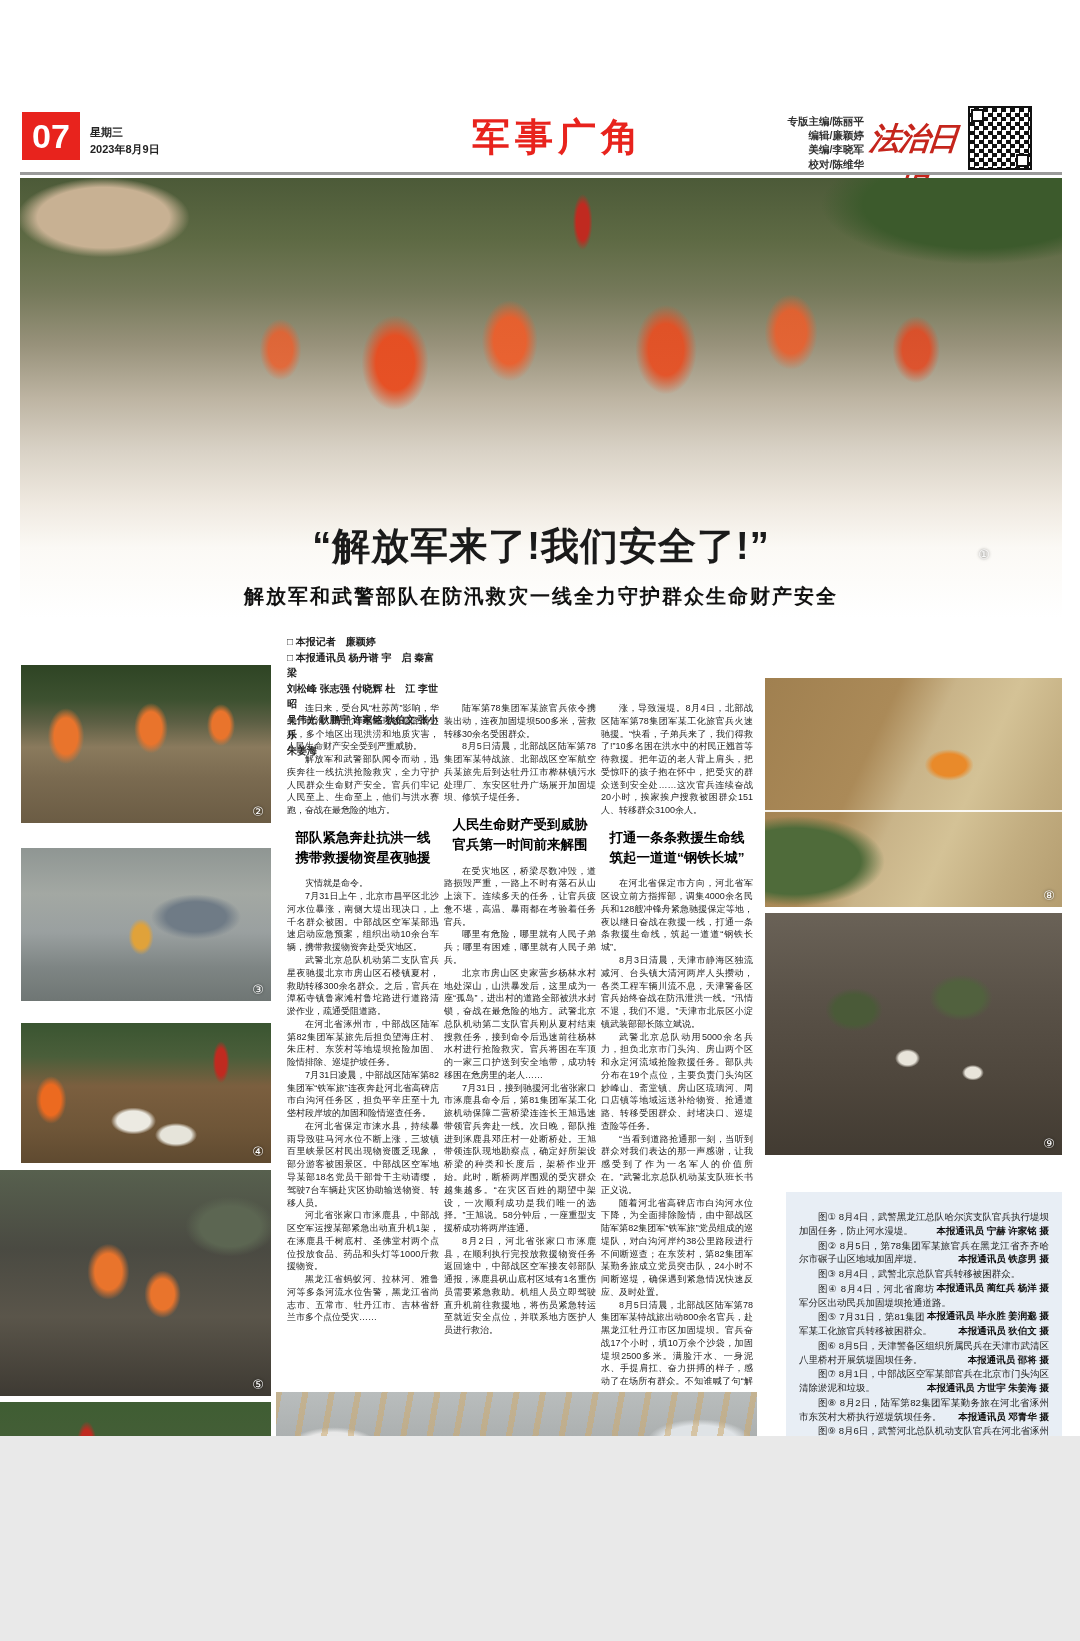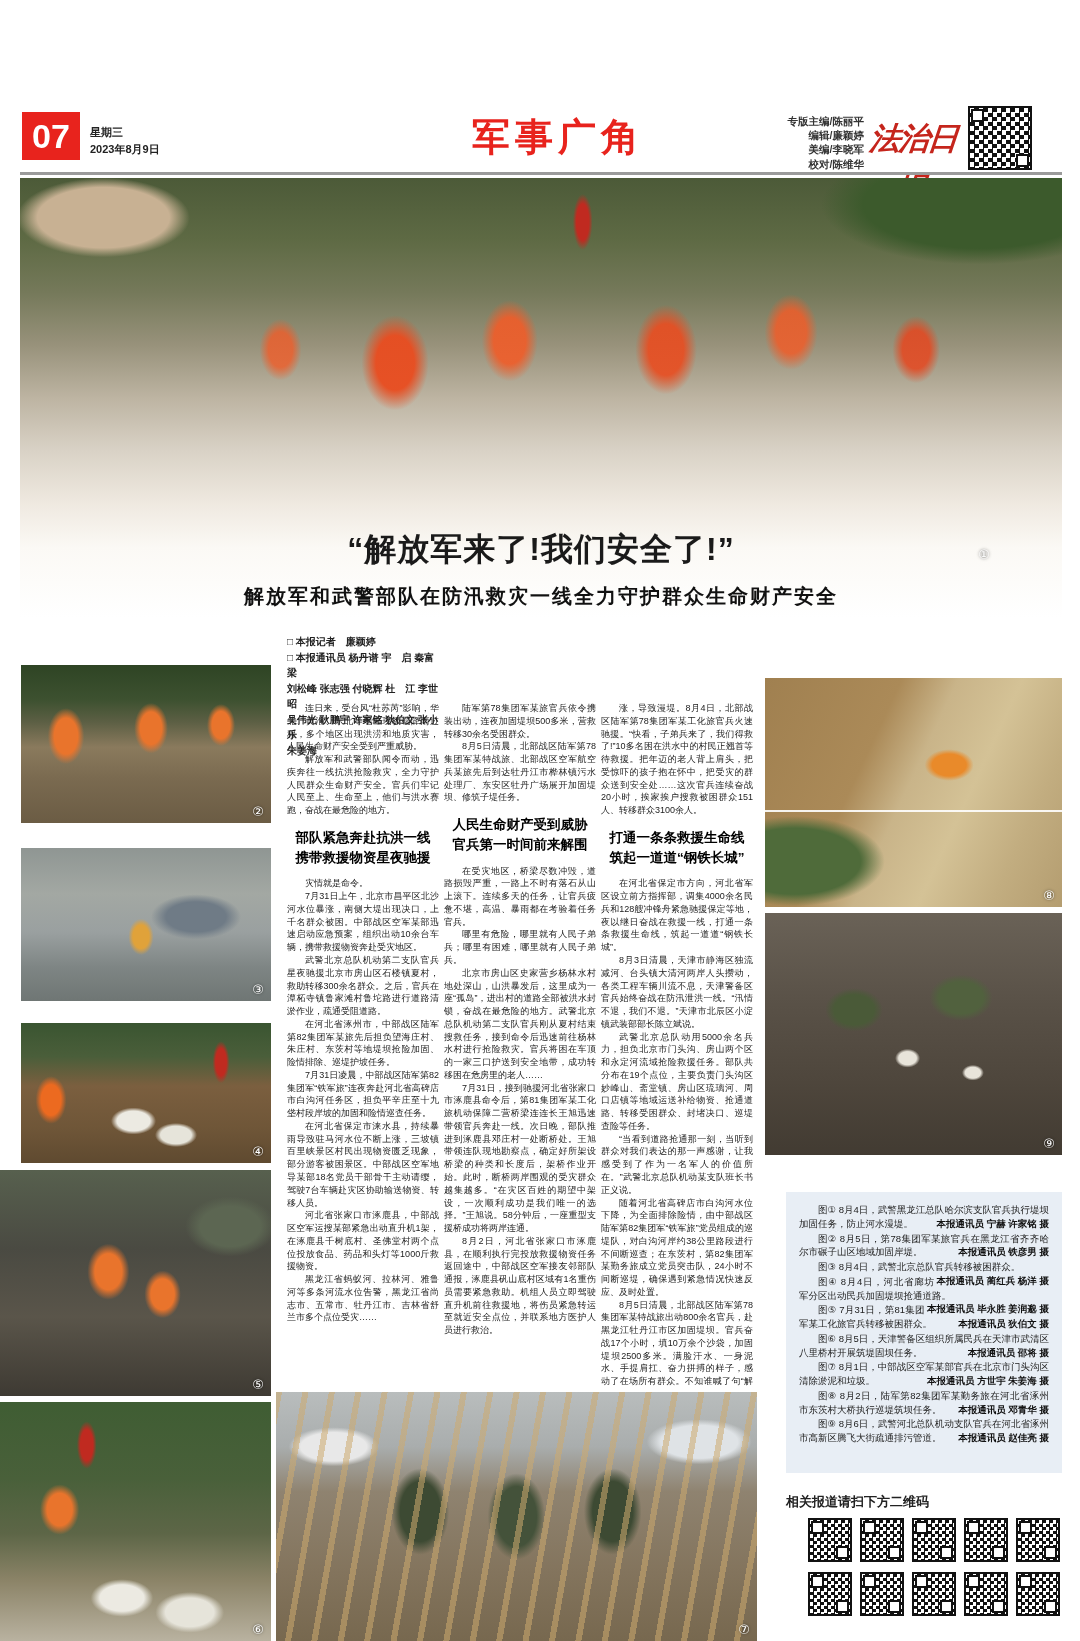--- a/index.html
+++ b/index.html
@@ -1,16 +1,16 @@
 <!DOCTYPE html>
 <html><head>
 <meta charset="utf-8">
 <style>
   html,body{margin:0;padding:0;background:#e9e9e9;}
-  .page{position:relative;width:1080px;height:1641px;margin:0 auto;background:#fff;
+  .page{position:relative;width:1080px;height:1436px;margin:0 auto;background:#fff;
         font-family:"Liberation Sans","DejaVu Sans",sans-serif;overflow:hidden;color:#1c1c1c;}
 
   
   .pagenum{position:absolute;left:22px;top:112px;width:58px;height:48px;background:#e8231d;
            color:#fff;font-weight:bold;font-size:34px;display:flex;align-items:center;justify-content:center;}
   .dateblock{position:absolute;left:90px;top:124px;font-size:11px;font-weight:bold;color:#222;line-height:1.5;}
   .section-title{position:absolute;left:430px;top:112px;font-size:38px;font-weight:800;color:#e8231d;letter-spacing:5px;margin-left:42px;}
   .credits{position:absolute;right:216px;top:114px;text-align:right;font-size:10.5px;font-weight:bold;color:#333;line-height:1.35;}
   .masthead{position:absolute;right:118px;top:114px;width:102px;text-align:center;
             font-family:"DejaVu Serif","Liberation Serif",serif;font-style:italic;font-weight:bold;
@@ -33,21 +33,21 @@
     radial-gradient(210px 80px at 92% 6%,#3c5a2c 0 55%,transparent 75%),
     radial-gradient(14px 40px at 54% 10%,#c02a20 0 45%,transparent 70%),
     radial-gradient(48px 68px at 36% 42%,rgba(233,76,31,.95) 0 40%,transparent 70%),
     radial-gradient(40px 58px at 47% 37%,rgba(240,92,40,.9) 0 40%,transparent 70%),
     radial-gradient(44px 64px at 62% 39%,rgba(233,76,31,.9) 0 40%,transparent 70%),
     radial-gradient(38px 54px at 74% 35%,rgba(240,92,40,.85) 0 40%,transparent 70%),
     radial-gradient(34px 48px at 86% 39%,rgba(230,70,30,.85) 0 40%,transparent 70%),
     radial-gradient(30px 44px at 25% 39%,rgba(240,92,40,.8) 0 40%,transparent 70%),
     linear-gradient(180deg,#4c5a38 0%,#5e6a44 14%,#75795a 26%,#98927b 38%,#bdb4a2 50%,#d9d2c6 62%,#efe9e0 74%,#fbf9f5 84%,#ffffff 100%);}
   .headline{position:absolute;left:0;right:0;bottom:46px;text-align:center;
-            font-size:32px;font-weight:bold;color:#1a1a1a;letter-spacing:1px;}
+            font-size:38px;font-weight:bold;color:#1a1a1a;letter-spacing:1px;}
   .subheadline{position:absolute;left:0;right:0;bottom:8px;text-align:center;
                font-size:20px;font-weight:bold;color:#111;letter-spacing:2px;}
   #photo2{left:21px;top:665px;width:250px;height:158px;background:
     radial-gradient(26px 40px at 18% 45%,#e9742c 0 45%,transparent 70%),
     radial-gradient(24px 36px at 52% 40%,#e9742c 0 45%,transparent 70%),
     radial-gradient(20px 30px at 80% 38%,#e9742c 0 45%,transparent 70%),
     linear-gradient(180deg,#2e4424 0%,#3d5130 22%,#5c5f44 36%,#8a7a5d 52%,#7a6a50 72%,#6b5c44 100%);}
   #photo3{left:21px;top:848px;width:250px;height:153px;background:
     radial-gradient(18px 26px at 48% 58%,#e0a23a 0 45%,transparent 70%),
     radial-gradient(60px 30px at 70% 45%,#6f7b86 0 50%,transparent 75%),
@@ -94,21 +94,21 @@
           color:#222;line-height:1.55;}
   .col{position:absolute;top:702px;width:152px;height:684px;overflow:hidden;
        font-size:9px;line-height:1.42;text-align:justify;color:#1c1c1c;}
   .col p{margin:0;text-indent:2em;}
   .col h3{margin:11px 0 9px;font-size:13.5px;line-height:1.5;text-align:center;
           font-weight:bold;color:#000;}
   #col1{left:287px}#col2{left:444px}#col3{left:601px}
 
   
   .captions{position:absolute;left:786px;top:1192px;width:276px;height:281px;background:#e8eef5;
-            padding:11px 13px;box-sizing:border-box;overflow:hidden;}
+            padding:18px 13px;box-sizing:border-box;overflow:hidden;}
   .cap{font-size:9.5px;line-height:1.45;margin:0 0 1px;text-align:justify;color:#222;text-indent:2em;}
   .cap .cred{float:right;font-weight:bold;color:#111;text-indent:0;}
 
   
   .qr-label{position:absolute;left:786px;top:1493px;font-size:13px;font-weight:bold;color:#222;}
   .qr-grid{position:absolute;left:808px;top:1518px;width:256px;display:grid;
            grid-template-columns:repeat(5,44px);grid-auto-rows:44px;gap:10px 8px;}
   .qr-grid .qr{width:44px;height:44px;}
 </style>
 </head>

